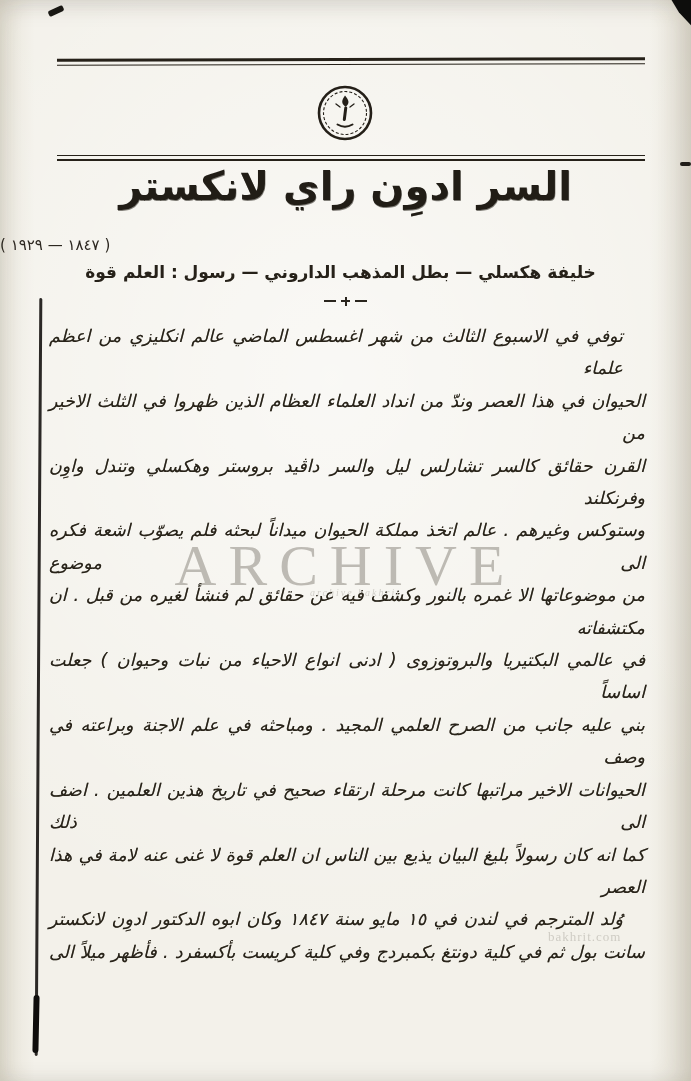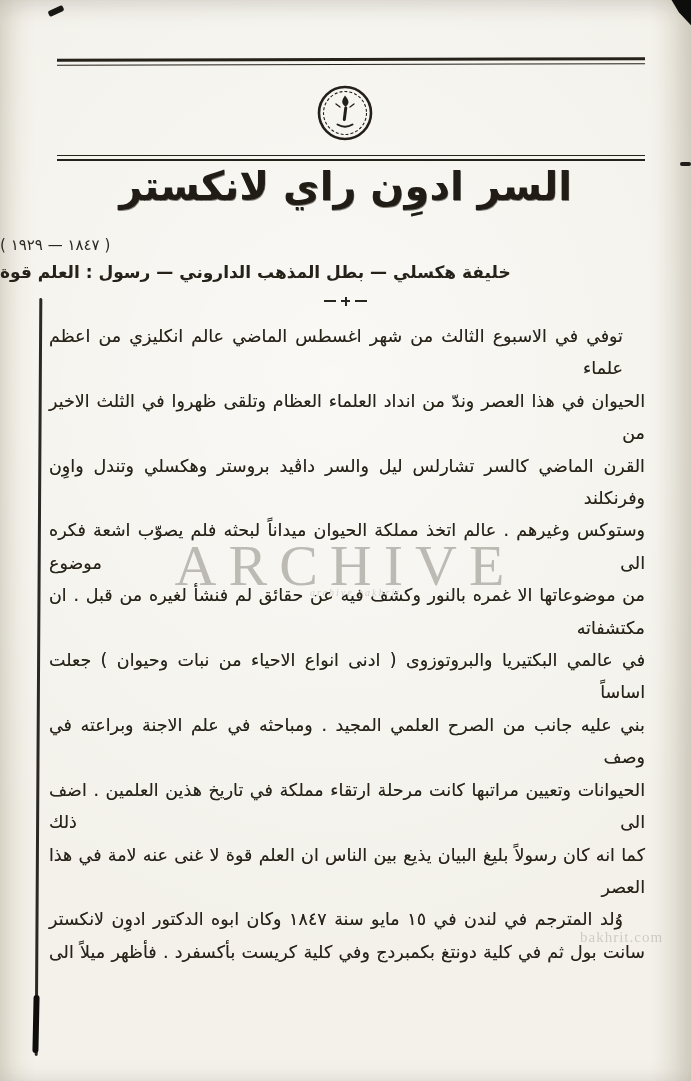--- a/index.html
+++ b/index.html
@@ -26,51 +26,51 @@
     font-size:40px; font-weight:bold; letter-spacing:1px;
     color:#211d16; text-shadow:0.5px 0.5px 0 rgba(33,29,22,0.55);
   }
   .dates {
     position:absolute; top:236px; left:0; right:0;
     direction:ltr; text-align:left;
     font-size:15px; letter-spacing:2px; color:#2c2720;
   }
   .subtitle {
     position:absolute; top:262px; left:0; right:10px;
-    direction:rtl; text-align:left;
+    direction:rtl; text-align:center;
     font-size:17px; font-weight:bold; color:#262119;
   }
   .divider {
     position:absolute; top:294px; left:0; right:0; height:14px;
     display:flex; align-items:center; justify-content:center; gap:5px;
   }
   .divider .bar { width:12px; height:1.5px; background:#2a251d; }
   .divider .cross { position:relative; width:9px; height:9px; }
   .divider .cross::before, .divider .cross::after {
     content:""; position:absolute; background:#2a251d;
   }
   .divider .cross::before { left:3.5px; top:0; width:2px; height:9px; }
   .divider .cross::after  { left:0; top:3.5px; width:9px; height:2px; }
   
   .body {
     position:absolute; top:320px; left:49px; right:46px;
     direction:rtl; font-size:17.5px; line-height:32.4px;
     color:#282319; text-shadow:0 0 0.5px rgba(40,35,25,0.5);
   }
-  .bl { margin:0; text-align:justify; text-align-last:justify; }
+  .bl { margin:0; text-align:justify; text-align-last:justify;font-style:italic; }
   .bl.indent { padding-right:22px; }
   
   .wm-main {
     position:absolute; top:532px; left:0; right:0; text-align:center;
     font-family:"Liberation Serif", serif; font-size:58px; letter-spacing:12px;
     color:#6f6a60; opacity:0.42; pointer-events:none; z-index:4;
   }
   .wm-frag { position:absolute; font-family:"Liberation Serif", serif; color:#6f6a60; pointer-events:none; z-index:4; }
   .wm-frag1 { top:587px; left:310px; font-size:10px; letter-spacing:2px; opacity:0.28;font-style:italic; }
-  .wm-frag2 { top:929px; left:580px; font-size:15px; letter-spacing:1px; opacity:0.28; }
+  .wm-frag2 { top:929px; left:548px; font-size:13px; letter-spacing:1px; opacity:0.28; }
   
   .scan-left-line { position:absolute; left:37px; top:298px; width:3px; height:758px;
     background:#151210; opacity:0.9; border-radius:2px; transform:rotate(0.35deg); }
   .scan-left-blob { position:absolute; left:33px; top:995px; width:6px; height:58px;
     background:#0f0e0c; border-radius:3px; transform:rotate(1.2deg); }
   .scan-topleft-mark { position:absolute; left:48px; top:8px; width:16px; height:6px;
     background:#191713; border-radius:2px; transform:rotate(-25deg); }
   .scan-topright-blob { position:absolute; right:0; top:0; width:30px; height:28px;
     background:#0d0d0c; clip-path:polygon(35% 0, 100% 0, 100% 90%, 60% 45%, 45% 18%); }
   .scan-right-dash { position:absolute; right:0; top:162px; width:11px; height:4px;
@@ -103,27 +103,27 @@
   <div class="subtitle">خليفة هكسلي — بطل المذهب الداروني — رسول : العلم قوة</div>
 
   <div class="divider">
     <span class="bar"></span>
     <span class="cross"></span>
     <span class="bar"></span>
   </div>
 
   <div class="body">
     <p class="bl indent">توفي في الاسبوع الثالث من شهر اغسطس الماضي عالم انكليزي من اعظم علماء</p>
-    <p class="bl">الحيوان في هذا العصر وندّ من انداد العلماء العظام وتلقى ظهروا في الثلث الاخير من</p>
-    <p class="bl">القرن الماضي كالسر تشارلس ليل والسر داڤيد بروستر وهكسلي وتندل واوِن وفرنكلند</p>
+    <p class="bl">الحيوان في هذا العصر وندّ من انداد العلماء العظام الذين ظهروا في الثلث الاخير من</p>
+    <p class="bl">القرن حقائق كالسر تشارلس ليل والسر داڤيد بروستر وهكسلي وتندل واوِن وفرنكلند</p>
     <p class="bl">وستوكس وغيرهم . عالم اتخذ مملكة الحيوان ميداناً لبحثه فلم يصوّب اشعة فكره الى موضوع</p>
     <p class="bl">من موضوعاتها الا غمره بالنور وكشف فيه عن حقائق لم فنشأ لغيره من قبل . ان مكتشفاته</p>
     <p class="bl">في عالمي البكتيريا والبروتوزوى ( ادنى انواع الاحياء من نبات وحيوان ) جعلت اساساً</p>
     <p class="bl">بني عليه جانب من الصرح العلمي المجيد . ومباحثه في علم الاجنة وبراعته في وصف</p>
-    <p class="bl">الحيوانات وتعيين مراتبها كانت مرحلة ارتقاء مملكة في تاريخ هذين العلمين . اضف الى ذلك</p>
+    <p class="bl">الحيوانات الاخير مراتبها كانت مرحلة ارتقاء صحيح في تاريخ هذين العلمين . اضف الى ذلك</p>
     <p class="bl">كما انه كان رسولاً بليغ البيان يذيع بين الناس ان العلم قوة لا غنى عنه لامة في هذا العصر</p>
     <p class="bl indent">وُلد المترجم في لندن في ١٥ مايو سنة ١٨٤٧ وكان ابوه الدكتور ادوِن لانكستر</p>
     <p class="bl">سانت بول ثم في كلية دونتغ بكمبردج وفي كلية كريست بأكسفرد . فأظهر ميلاً الى</p>
 
   </div>
 
   <div class="wm-main">ARCHIVE</div>
   <div class="wm-frag wm-frag1">archive.bakhrit</div>
   <div class="wm-frag wm-frag2">bakhrit.com</div>
 

